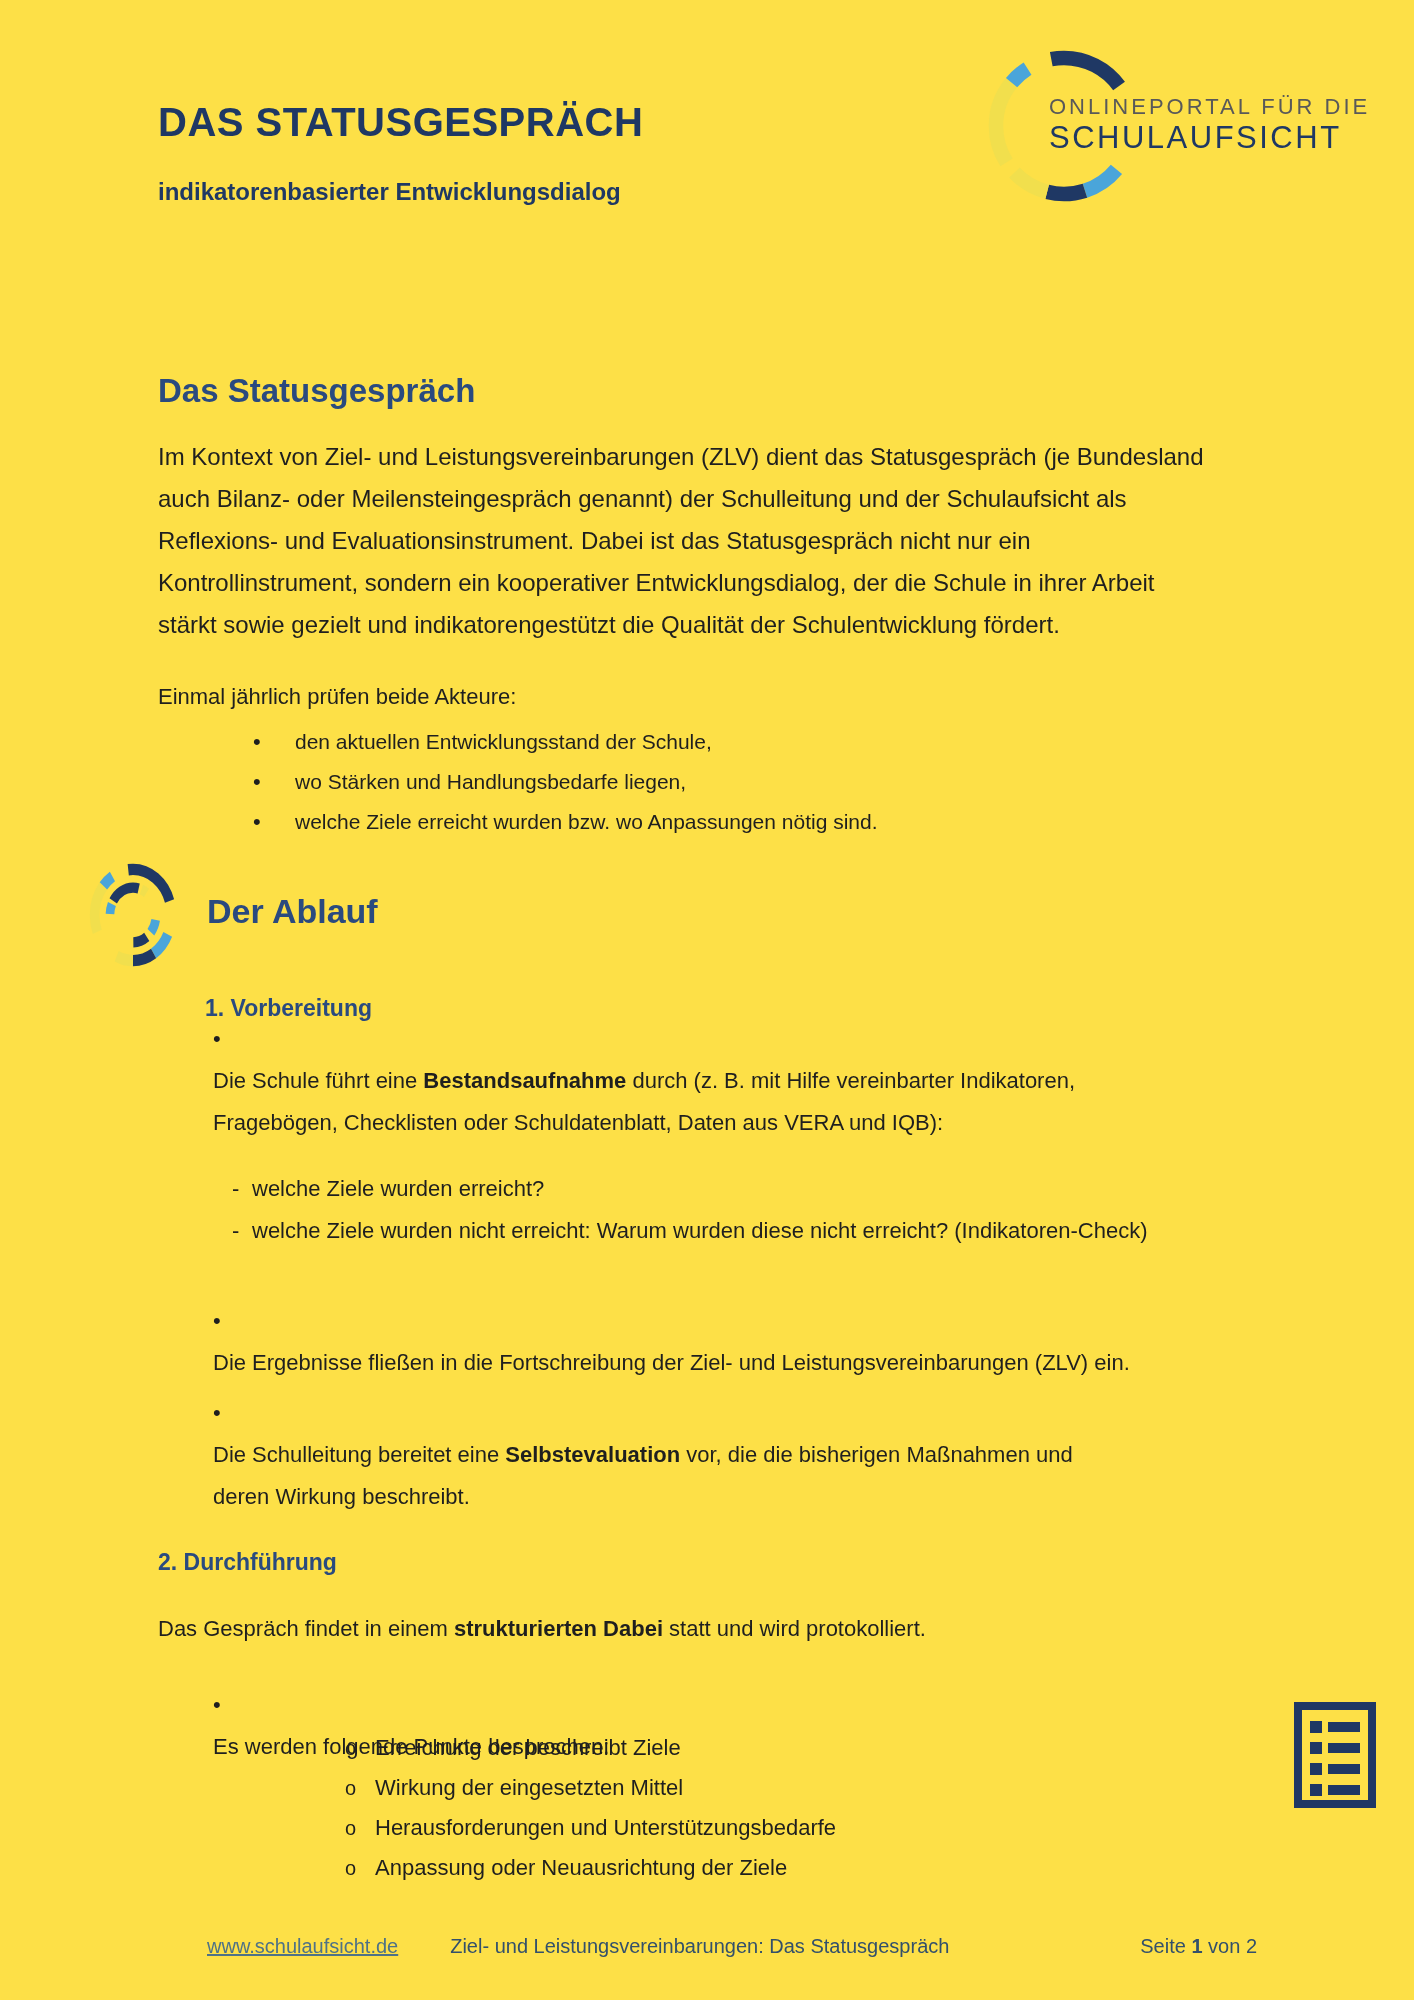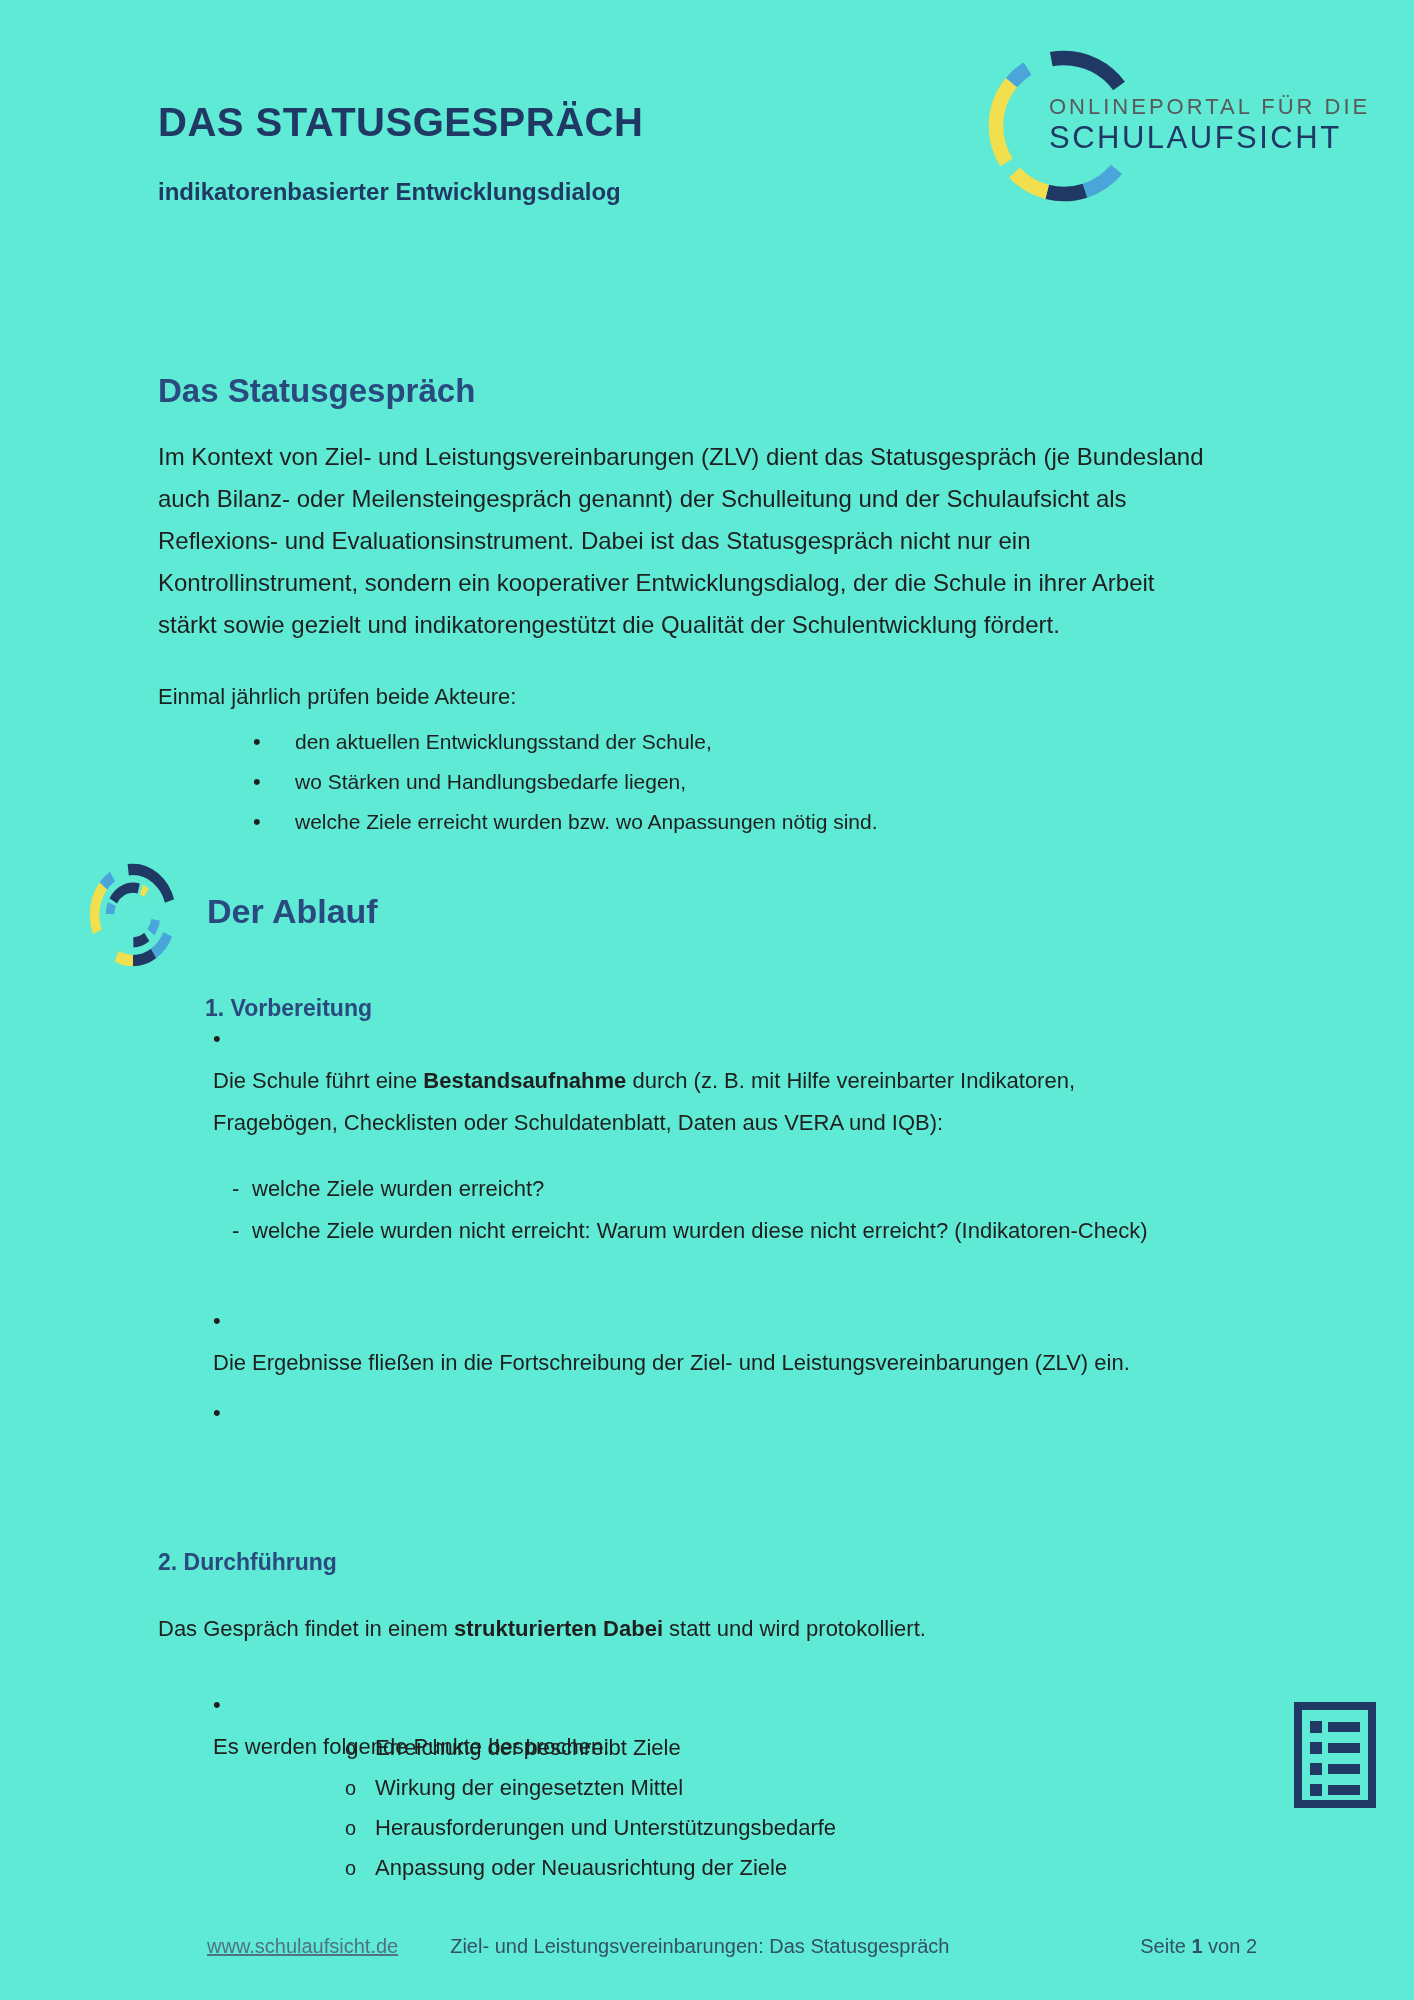--- a/index.html
+++ b/index.html
@@ -1,17 +1,17 @@
 <!DOCTYPE html>
 <html lang="de"><head>
 <meta charset="utf-8">
 <style>
   html,body{margin:0;padding:0;background:#ffffff;}
   .page{
-    position:relative;width:1414px;height:2000px;background:#5eead4;
+    position:relative;width:1414px;height:2000px;background:#fde047;
     font-family:"Liberation Sans","DejaVu Sans",sans-serif;color:#1f1f1f;
     overflow:hidden;
   }
   
   .doc-title{
     position:absolute;left:158px;top:100px;margin:0;
     font-size:40px;font-weight:bold;color:#1f3864;letter-spacing:.5px;line-height:44px;
   }
   .doc-subtitle{
     position:absolute;left:158px;top:178px;
@@ -147,20 +147,21 @@
     </div>
   </div>
 
   <div class="bullet-row br2">
     <span class="marker">•</span>
     <p class="txt">Die Ergebnisse fließen in die Fortschreibung der Ziel- und Leistungsvereinbarungen (ZLV) ein.</p>
   </div>
 
   <div class="bullet-row br3">
     <span class="marker">•</span>
+    <p class="txt"><span>Die Schulleitung bereitet eine </span><span class="b">Selbstevaluation</span><span> vor, die die bisherigen Maßnahmen und deren Wirkung beschreibt.</span></p>
   </div>
 
   <h3 class="h-step2">2. Durchführung</h3>
 
   <p class="para2"><span>Das Gespräch findet in einem </span><span class="b">strukturierten Dabei</span><span> statt und wird protokolliert.</span></p>
 
   <div class="bullet-row br4">
     <span class="marker">•</span>
     <p class="txt">Es werden folgende Punkte besprochen:</p>
   </div>

